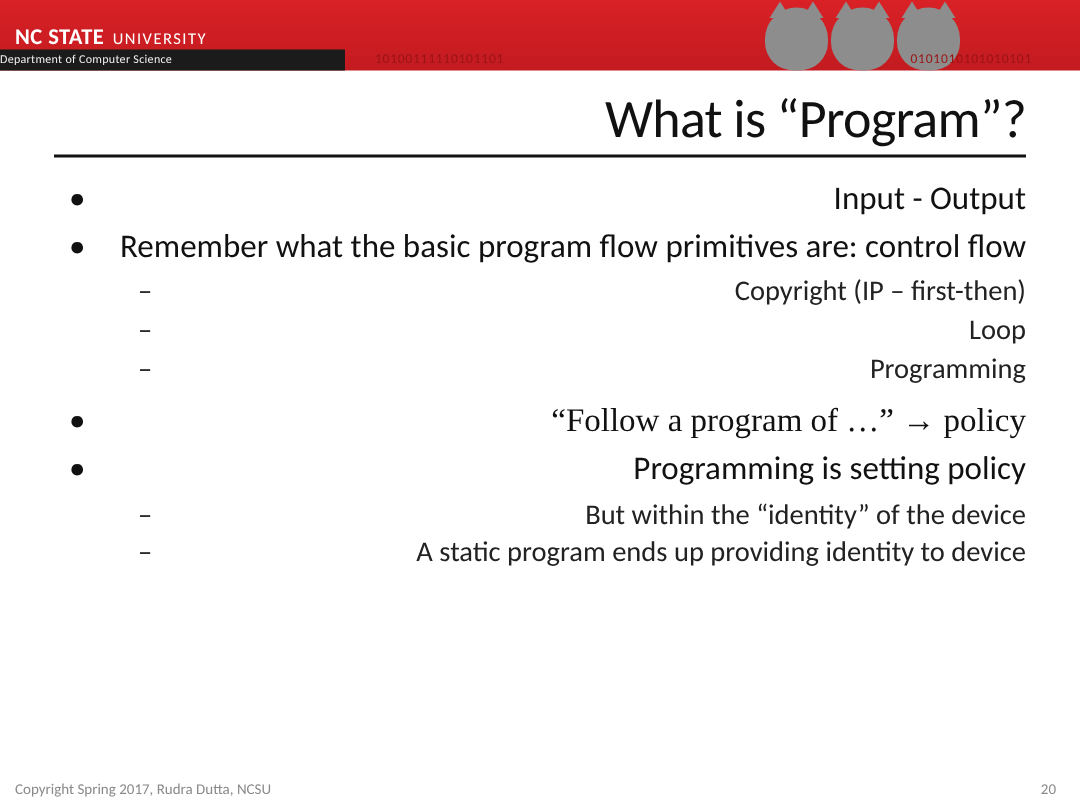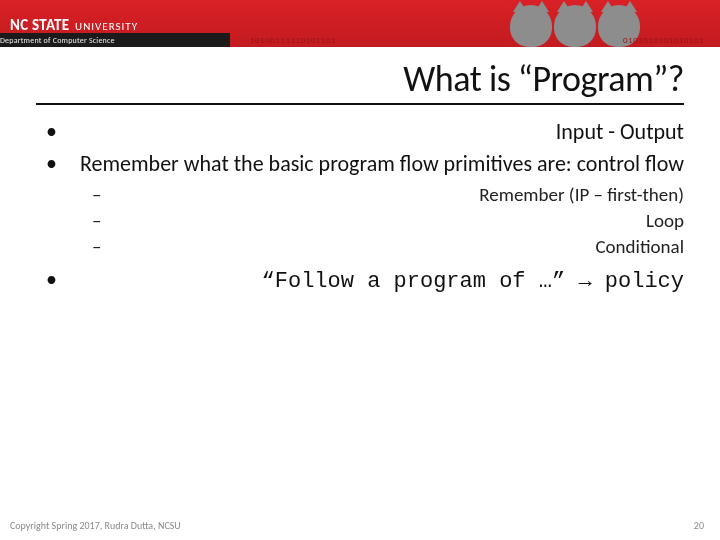--- a/index.html
+++ b/index.html
@@ -30,21 +30,21 @@
     background: #1b1b1b;
     color: #eee; font-size: 8px;
     line-height: 14px;
     letter-spacing: .2px;
   }
   .binary {
     position: absolute; bottom: 2px;
     font-size: 9px; color: #9a1414; letter-spacing: .5px;
   }
   .bin1 { left: 250px; }
-  .bin2 { right: 16px; }
+  .bin2 { right: 32px; }
   .wolves {
     position: absolute; right: 80px; bottom: 0;
     display: flex; gap: 2px;
   }
   .wolf {
     width: 42px; height: 42px;
     background: #8d8d8d;
     border-radius: 50% 50% 45% 45%;
     position: relative;
   }
@@ -82,21 +82,21 @@
     line-height: 1.35;
   }
   ul.lvl2 > li::before {
     content: "–"; position: absolute; left: 26px; top: 0;
   }
   .footer {
     position: absolute; bottom: 8px; left: 10px; right: 16px;
     display: flex; justify-content: space-between;
     font-size: 10px; color: #8a8a8a;
   }
-  .arrow { font-family: Liberation Mono, monospace; }
+  .arrow { font-family: Liberation Serif, serif; }
 </style>
 </head>
 <body>
 
 <div class="header">
   <div class="logo-block">
     <div>
       <span class="logo-main">NC STATE</span>
       <span class="logo-univ">UNIVERSITY</span>
     </div>
@@ -111,25 +111,31 @@
   <div class="binary bin2">0101010101010101</div>
 </div>
 
 <div class="content">
   <h1 class="title">What is “Program”?</h1>
 
   <ul class="lvl1">
     <li><span>Input - Output</span></li>
     <li><span>Remember what the basic program flow primitives are: control flow</span>
       <ul class="lvl2">
-        <li>Remember (IP – first-then)</li>
+        <li>Copyright (IP – first-then)</li>
         <li>Loop</li>
-        <li>Conditional</li>
+        <li>Programming</li>
       </ul>
     </li>
     <li><span class="arrow">“Follow a program of …” → policy</span></li>
+    <li><span>Programming is setting policy</span>
+      <ul class="lvl2">
+        <li>But within the “identity” of the device</li>
+        <li>A static program ends up providing identity to device</li>
+      </ul>
+    </li>
   </ul>
 </div>
 
 <div class="footer">
   <span>Copyright Spring 2017, Rudra Dutta, NCSU</span>
   <span>20</span>
 </div>
 
 </body></html>

